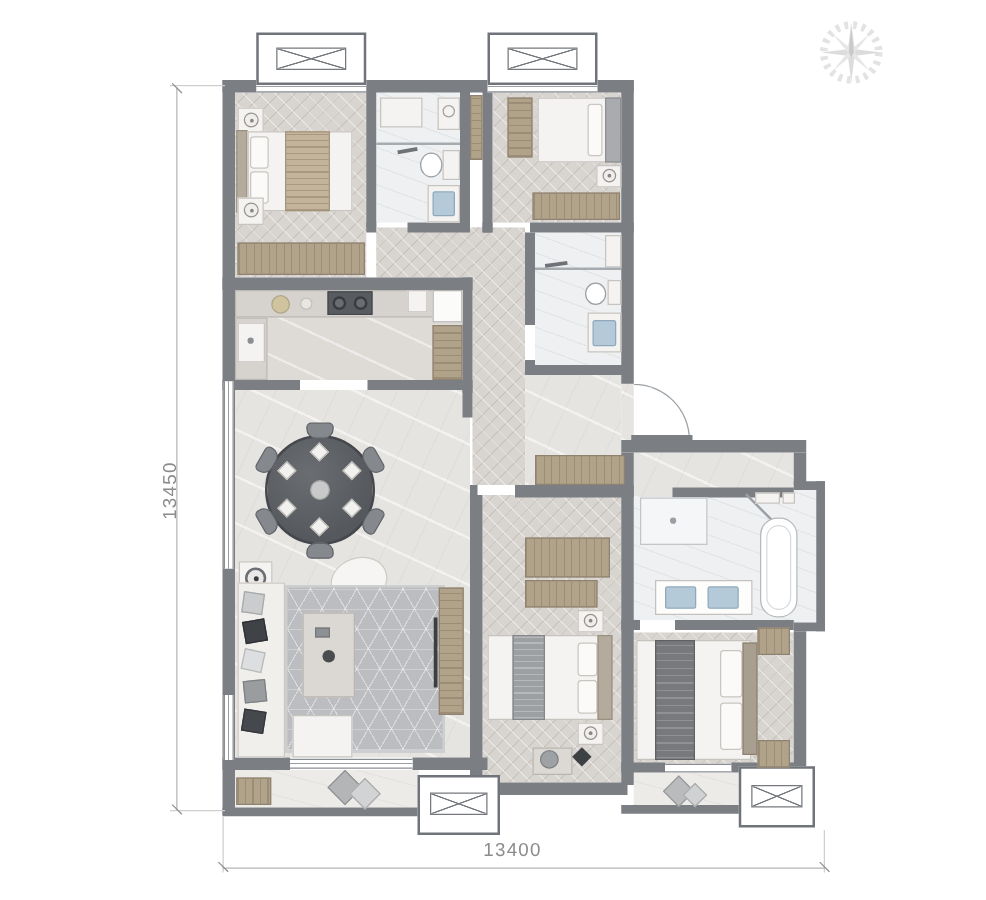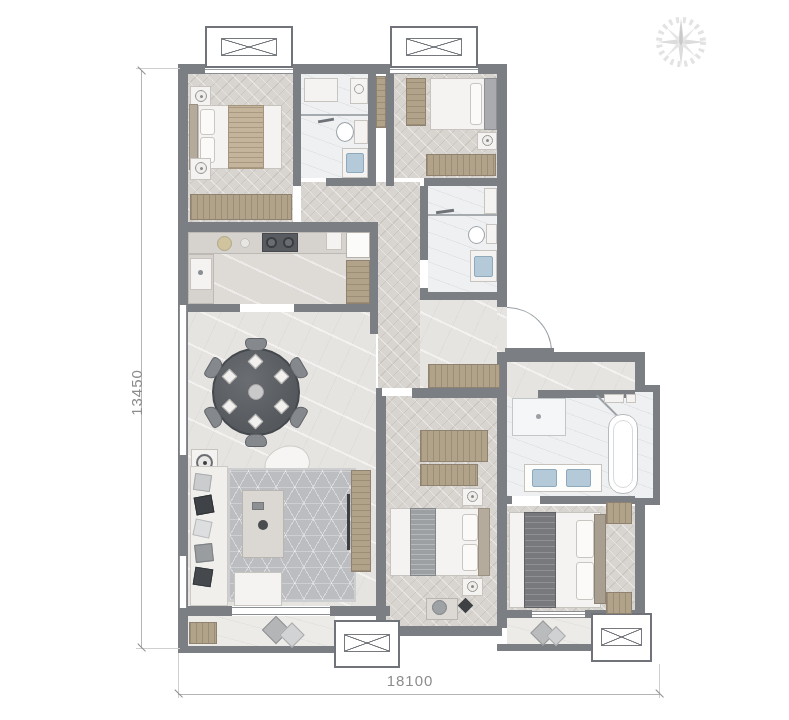--- a/index.html
+++ b/index.html
@@ -278,15 +278,15 @@
   <div class="a dimline" style="left:141px;top:70px;width:1px;height:578px"></div>
   <div class="a dimtick" style="left:136px;top:70px"></div>
   <div class="a dimtick" style="left:136px;top:647px"></div>
   <div class="a dimtxt" style="left:106px;top:384px;width:60px;text-align:center;transform:rotate(-90deg)">13450</div>
 
   <div class="a witness" style="left:178px;top:653px;width:1px;height:45px"></div>
   <div class="a witness" style="left:659px;top:664px;width:1px;height:34px"></div>
   <div class="a dimline" style="left:178px;top:694px;width:482px;height:1px"></div>
   <div class="a dimtick" style="left:173px;top:693px"></div>
   <div class="a dimtick" style="left:654px;top:693px"></div>
-  <div class="a dimtxt" style="left:370px;top:672px;width:80px;text-align:center">18100</div>
+  <div class="a dimtxt" style="left:370px;top:672px;width:80px;text-align:center">13400</div>
 
 </div>
 
 </body></html>

